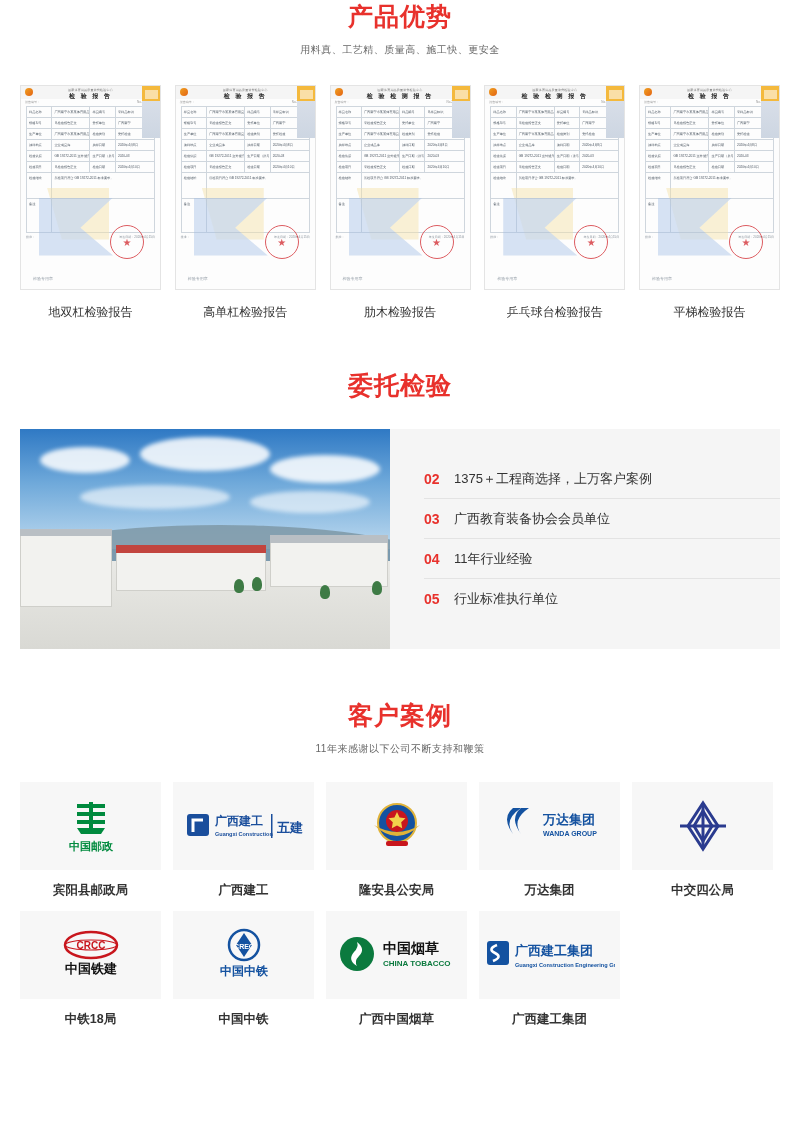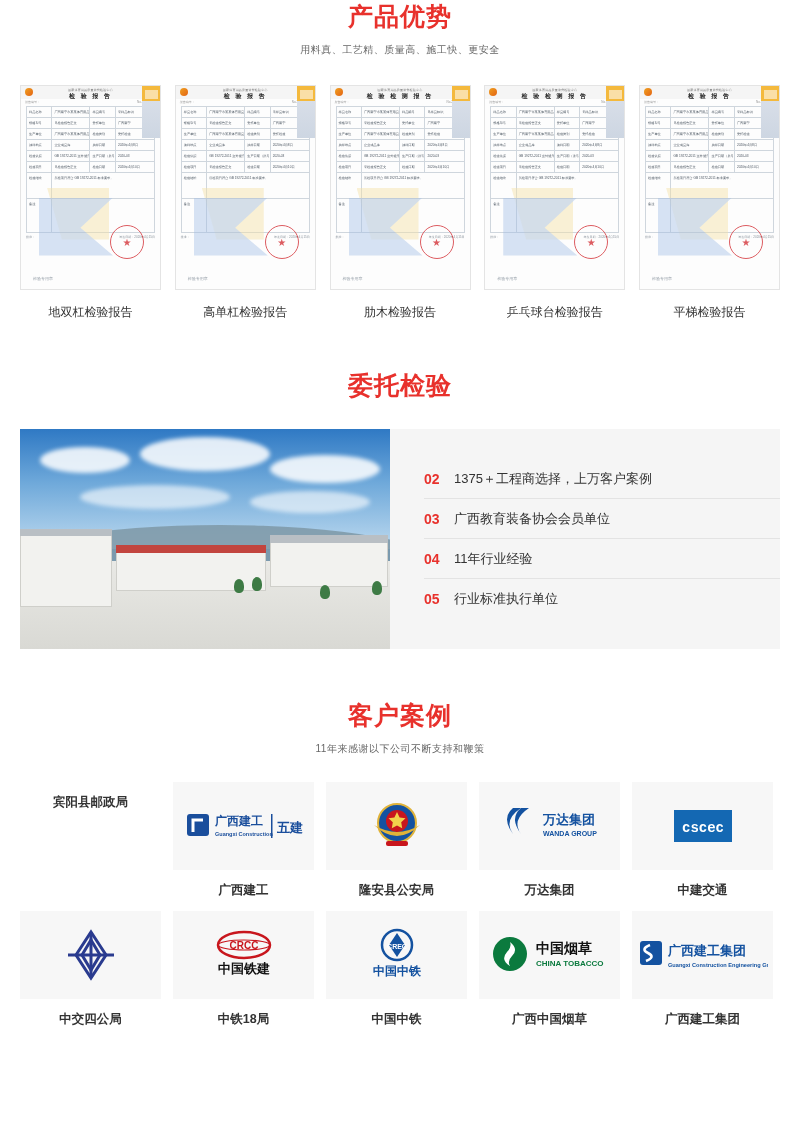--- a/index.html
+++ b/index.html
@@ -704,20 +704,32 @@
 
   <section id="sec-clients">
     <div class="section-head">
       <h2 class="section-title">客户案例</h2>
       <div class="section-sub">11年来感谢以下公司不断支持和鞭策</div>
     </div>
 
     <div class="client-grid">
 
       <div class="client-cell">
+        <div class="client-box">
+          <svg class="logo-svg" width="80" height="56" viewBox="0 0 80 56">
+            <g fill="#008a3e">
+              <rect x="26" y="6" width="28" height="4"></rect>
+              <rect x="26" y="14" width="28" height="4"></rect>
+              <rect x="26" y="22" width="28" height="4"></rect>
+              <rect x="38" y="4" width="4" height="28"></rect>
+              <path d="M26 30 L54 30 L50 36 L30 36 Z"></path>
+            </g>
+            <text x="40" y="52" font-size="11" fill="#008a3e" text-anchor="middle" font-family="'Liberation Sans',sans-serif">中国邮政</text>
+          </svg>
+        </div>
         <div class="client-caption">宾阳县邮政局</div>
       </div>
 
       <div class="client-cell">
         <div class="client-box">
           <svg class="logo-svg" width="118" height="40" viewBox="0 0 118 40">
             <rect x="2" y="8" width="22" height="22" rx="3" fill="#1a4e9c"></rect>
             <path d="M8 26 L8 14 L18 14" stroke="#fff" stroke-width="3" fill="none"></path>
             <text x="30" y="19" font-size="12" fill="#1a4e9c" font-family="'Liberation Sans',sans-serif">广西建工</text>
             <text x="30" y="30" font-size="5.5" fill="#1a4e9c" font-family="'Liberation Sans',sans-serif">Guangxi Construction</text>
@@ -746,29 +758,20 @@
           <svg class="logo-svg" width="110" height="52" viewBox="0 0 110 52">
             <path d="M18 8 q-12 10 0 26 q-10 -14 8 -26 Z" fill="#1452a0"></path>
             <path d="M26 8 q-12 10 0 26 q-10 -14 8 -26 Z" fill="#1452a0"></path>
             <text x="48" y="24" font-size="13" fill="#1452a0" font-family="'Liberation Sans',sans-serif">万达集团</text>
             <text x="48" y="36" font-size="7" fill="#1452a0" font-family="'Liberation Sans',sans-serif">WANDA GROUP</text>
           </svg>
         </div>
         <div class="client-caption">万达集团</div>
       </div>
 
-      <div class="client-cell">
-        <div class="client-box">
-          <svg class="logo-svg" width="70" height="44" viewBox="0 0 70 44">
-            <rect x="6" y="6" width="58" height="32" fill="#1468b3"></rect>
-            <text x="35" y="28" font-size="14" fill="#ffffff" text-anchor="middle" font-family="'Liberation Mono',monospace">cscec</text>
-          </svg>
-        </div>
-        <div class="client-caption">中建交通</div>
-      </div>
 
       <div class="client-cell">
         <div class="client-box">
           <svg class="logo-svg" width="58" height="58" viewBox="0 0 58 58">
             <g fill="none" stroke="#2a3b8f" stroke-width="3">
               <path d="M29 6 L44 29 L29 52 L14 29 Z"></path>
               <path d="M29 14 L38 29 L29 44 L20 29 Z"></path>
               <path d="M6 29 H52"></path>
               <path d="M29 6 V52"></path>
             </g>

